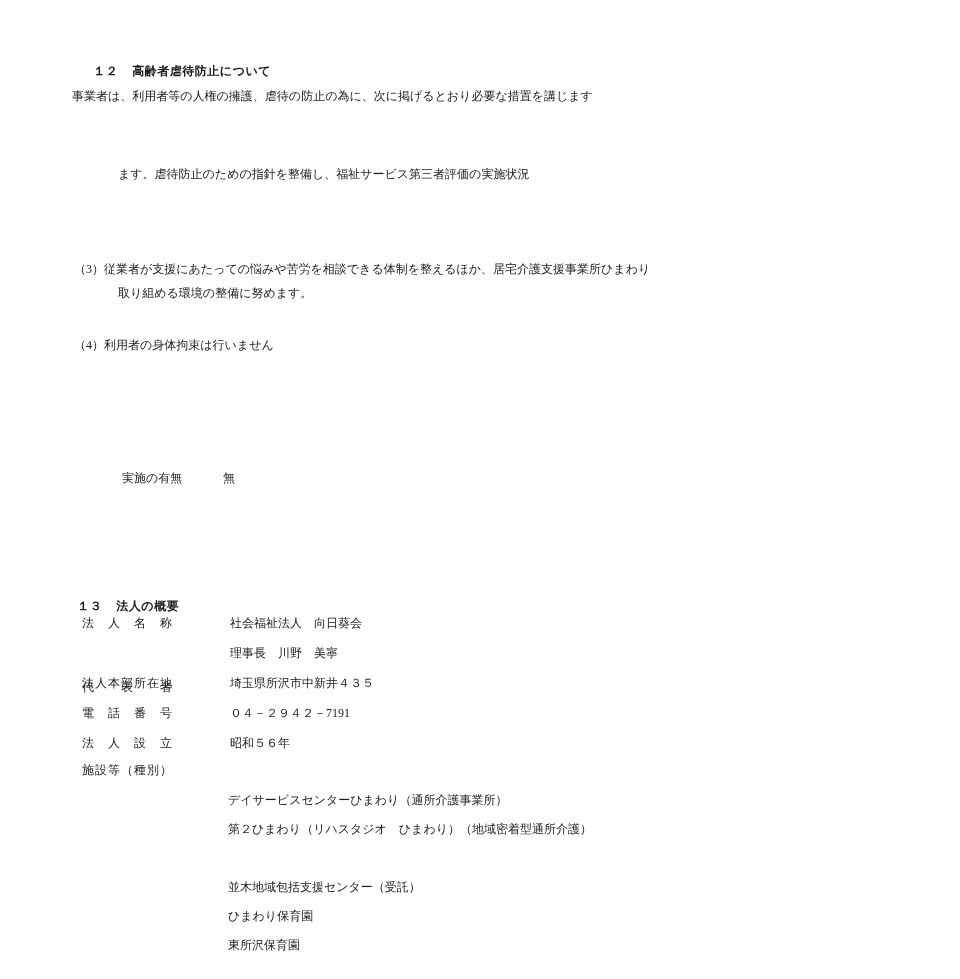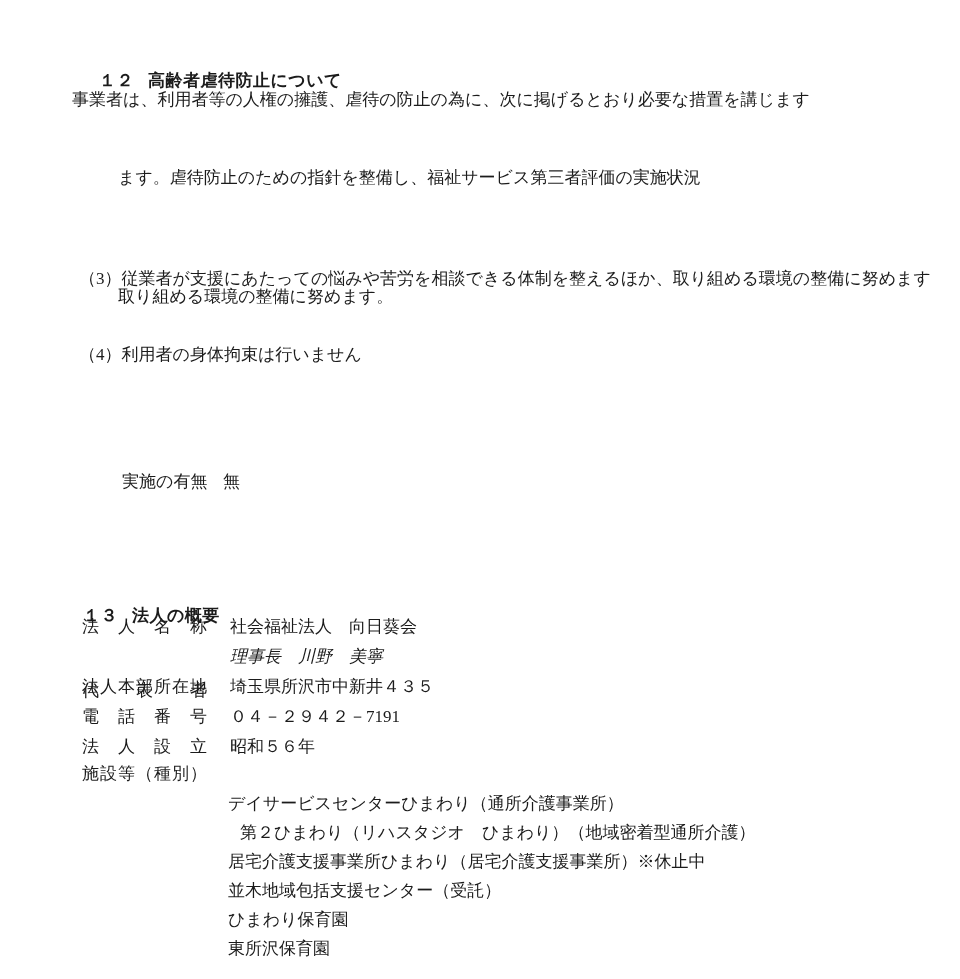--- a/index.html
+++ b/index.html
@@ -3,21 +3,21 @@
 <meta charset="utf-8">
 <style>
   html, body { margin: 0; padding: 0; background: #ffffff; }
   .page {
     position: relative;
     width: 960px;
     height: 979px;
     background: #ffffff;
     color: #1b1b1b;
     font-family: "Liberation Serif", "DejaVu Serif", serif;
-    font-size: 17px;
+    font-size: 12px;
     overflow: hidden;
   }
   .line {
     position: absolute;
     white-space: pre;
     line-height: 1.15;
   }
   .heading {
     font-family: "Liberation Sans", "DejaVu Sans", sans-serif;
     font-weight: 700;
@@ -34,52 +34,51 @@
   <div class="line heading" style="left:78px; top:51px;">
     <span>１２</span><span class="title">高齢者虐待防止について</span>
   </div>
 
   <div class="line" style="left:72px; top:90px;">事業者は、利用者等の人権の擁護、虐待の防止の為に、次に掲げるとおり必要な措置を講じます</div>
 
   <div class="line" style="left:118px; top:168px;">ます。虐待防止のための指針を整備し、福祉サービス第三者評価の実施状況</div>
 
 
   <div class="line" style="left:62px; top:249px;">
-    <span>（3）</span><span>従業者が支援にあたっての悩みや苦労を相談できる体制を整えるほか、取り組める環境の整備に努めます</span>
+    <span>（3）</span><span>従業者が支援にあたっての悩みや苦労を相談できる体制を整えるほか、居宅介護支援事業所ひまわり</span>
   </div>
   <div class="line" style="left:118px; top:287px;">取り組める環境の整備に努めます。</div>
 
   <div class="line" style="left:62px; top:325px;">
     <span>（4）</span><span>利用者の身体拘束は行いません</span>
   </div>
 
   <div class="line" style="left:122px; top:472px;">実施の有無</div>
   <div class="line" style="left:223px; top:472px;">無</div>
 
   <div class="line heading" style="left:62px; top:586px;">
     <span>１３</span><span class="title">法人の概要</span>
   </div>
 
   <div class="line flabel" style="left:82px; top:617px;">法　人　名　称</div>
   <div class="line" style="left:230px; top:617px;">社会福祉法人　向日葵会</div>
 
   <div class="line flabel" style="left:82px; top:681px;">代　　表　　者</div>
-  <div class="line" style="left:230px; top:647px;font-style:italic;">理事長　川野　美寧</div>
+  <div class="line" style="left:230px; top:647px;">理事長　川野　美寧</div>
 
   <div class="line flabel" style="left:82px; top:677px;">法人本部所在地</div>
   <div class="line" style="left:230px; top:677px;">埼玉県所沢市中新井４３５</div>
 
   <div class="line flabel" style="left:82px; top:707px;">電　話　番　号</div>
   <div class="line" style="left:230px; top:707px;">０４－２９４２－7191</div>
 
   <div class="line flabel" style="left:82px; top:737px;">法　人　設　立</div>
   <div class="line" style="left:230px; top:737px;">昭和５６年</div>
 
   <div class="line flabel" style="left:82px; top:764px;">施設等（種別）</div>
 
   <div class="line" style="left:228px; top:794px;">デイサービスセンターひまわり（通所介護事業所）</div>
-  <div class="line" style="left:240px; top:823px;">第２ひまわり（リハスタジオ　ひまわり）（地域密着型通所介護）</div>
-  <div class="line" style="left:228px; top:852px;">居宅介護支援事業所ひまわり（居宅介護支援事業所）※休止中</div>
+  <div class="line" style="left:228px; top:823px;">第２ひまわり（リハスタジオ　ひまわり）（地域密着型通所介護）</div>
   <div class="line" style="left:228px; top:881px;">並木地域包括支援センター（受託）</div>
   <div class="line" style="left:228px; top:910px;">ひまわり保育園</div>
   <div class="line" style="left:228px; top:939px;">東所沢保育園</div>
 
 </div>
 
 </body></html>

